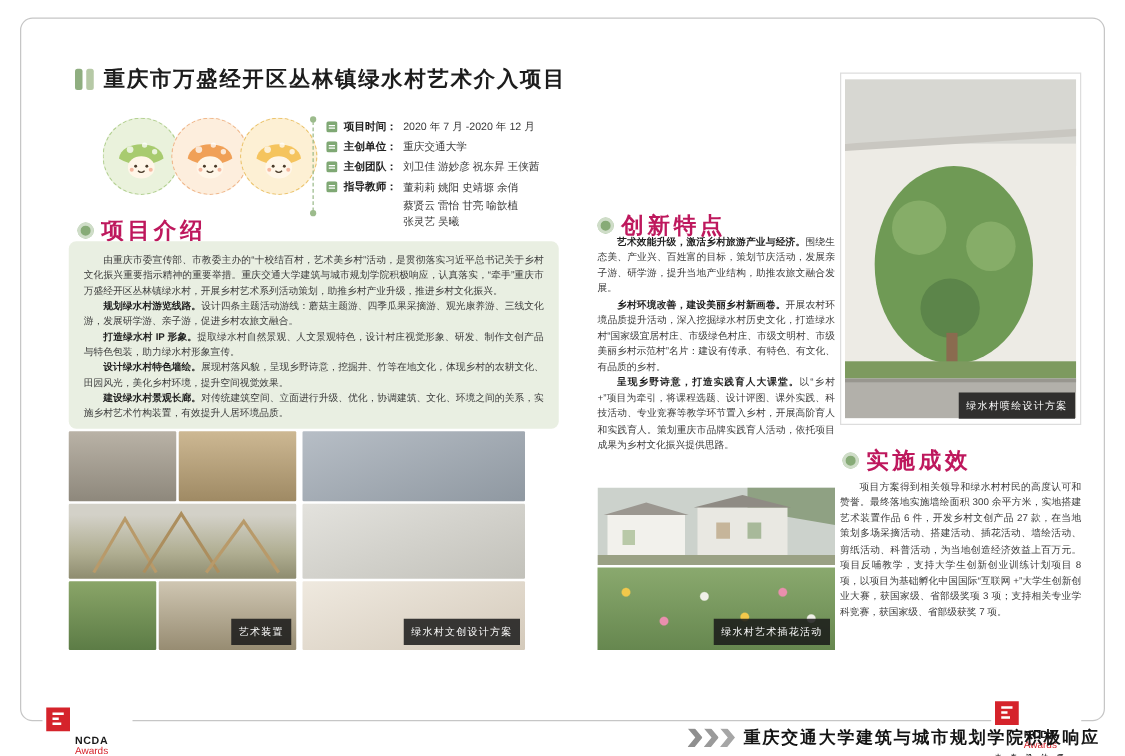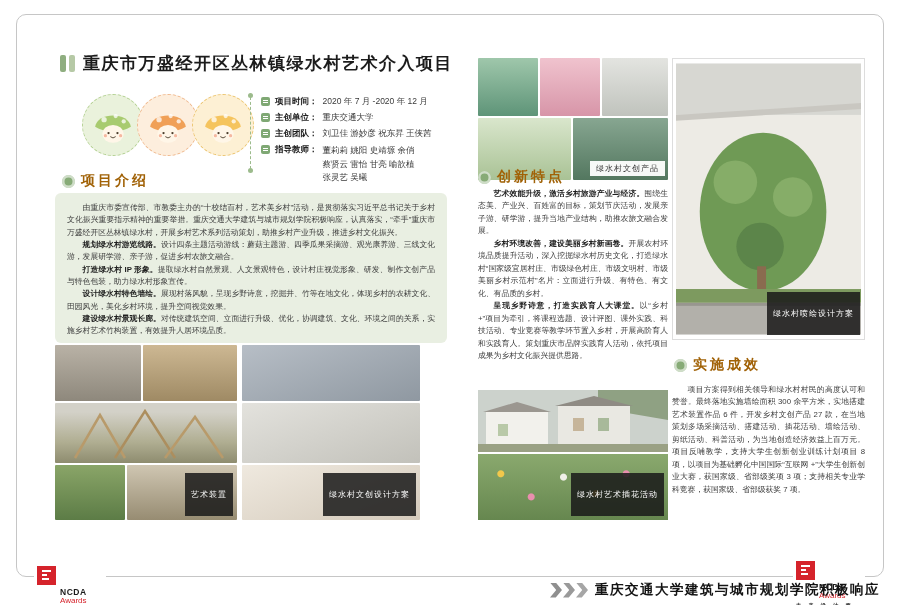--- a/index.html
+++ b/index.html
@@ -35,39 +35,39 @@
             background-image:linear-gradient(#fff,#fff),linear-gradient(#fff,#fff);
             background-size:5px 1px,5px 1px; background-position:2px 3px,2px 5px; background-repeat:no-repeat; }
   .f-label { font-weight:bold; color:#222; flex:none; }
   .f-val { color:#3a3a3a; }
   .multiline { white-space:pre-line; line-height:1.6; }
 
   
   .sec { position:absolute; display:flex; align-items:center; gap:6px; }
   .sec-icon { width:13px; height:13px; border-radius:50%; background:#87ab77;
               box-shadow:inset 0 0 0 2.5px rgba(255,255,255,.6); }
-  .sec-title { font-size:14px; font-weight:bold; color:#a16207; letter-spacing:3px; }
+  .sec-title { font-size:18px; font-weight:bold; color:#be185d; letter-spacing:3px; }
 
   
   .intro-box { position:absolute; left:55px; top:193px; width:392px; height:150px;
                background:#e9efe2; border-radius:6px; padding:9px 12px; }
   .para { font-size:7.8px; line-height:1.58; color:#3c3c3c; text-align:justify; text-indent:2em; }
   .para b { color:#1f1f1f; }
   .col-para { font-size:7.8px; line-height:1.6; color:#3c3c3c; text-align:justify; text-indent:2em; }
   .col-para b { color:#1f1f1f; }
 
   
   .ph { position:absolute; border-radius:1px; }
   .groupA { position:absolute; left:55px; top:345px; width:182px; height:175px; }
   .groupB { position:absolute; left:242px; top:345px; width:178px; height:175px;
             display:grid; grid-template-columns:repeat(1,1fr); grid-template-rows:56px 60px 55px; gap:2px; }
   .groupB div { border-radius:1px; }
   .gridC { position:absolute; left:478px; top:58px; width:190px; height:122px; }
   .cap-dark { position:absolute; right:4px; bottom:4px; background:rgba(25,25,25,.85); color:#fff;
-              font-size:8px; padding:16px 6px; letter-spacing:1px; z-index:3; }
+              font-size:8px; padding:5px 6px; letter-spacing:1px; z-index:3; }
   .cap-light { position:absolute; right:3px; bottom:4px; background:rgba(255,255,255,.95); color:#333;
                font-size:8px; padding:2px 6px; letter-spacing:1px; z-index:3; }
 
   .phA1 { left:0; top:0; width:86px; height:56px; background:linear-gradient(180deg,#b9b2a6,#8e887c); }
   .phA2 { left:88px; top:0; width:94px; height:56px; background:linear-gradient(180deg,#cdb893,#9f8a64); }
   .phA3 { left:0; top:58px; width:182px; height:60px;
           background:linear-gradient(180deg,#d3d1c8 15%,#b0ae92 65%,#8e8c6f); }
   .phA4 { left:0; top:120px; width:70px; height:55px; background:linear-gradient(180deg,#8aa568,#5c7c46); }
   .phA5 { left:72px; top:120px; width:110px; height:55px; background:linear-gradient(180deg,#cfc6b2,#978c72); }
 
@@ -248,28 +248,20 @@
     <div class="phB3"></div>
     <div class="phB4"></div>
     <div class="phB5"></div>
     <div class="phB6"></div>
     <div class="phB7"></div>
     <div class="phB8"></div>
     <div class="phB9"></div>
     <span class="cap-dark">绿水村文创设计方案</span>
   </div>
 
-  <div class="gridC">
-    <div class="ph phC1"></div>
-    <div class="ph phC2"></div>
-    <div class="ph phC3"></div>
-    <div class="ph phC4"></div>
-    <div class="ph phC5"></div>
-    <span class="cap-light">绿水村文创产品</span>
-  </div>
 
   <div class="mural">
     <svg viewBox="0 0 187 274">
       <rect width="187" height="70" fill="#d7d7d2"></rect>
       <rect y="52" width="187" height="182" fill="#edebe5"></rect>
       <path d="M0 52 L187 40 L187 46 L0 58 Z" fill="#c9c7c1"></path>
       <ellipse cx="88" cy="150" rx="64" ry="80" fill="#6f9a55"></ellipse>
       <circle cx="60" cy="120" r="22" fill="#86ad68"></circle>
       <circle cx="118" cy="135" r="20" fill="#86ad68"></circle>
       <circle cx="85" cy="185" r="24" fill="#5c854a"></circle>
@@ -281,21 +273,21 @@
     <span class="cap-dark">绿水村喷绘设计方案</span>
   </div>
 
   <div class="sec" style="left:478px; top:168px;">
     <span class="sec-icon"></span>
     <span class="sec-title">创新特点</span>
   </div>
 
   <div style="position:absolute; left:478px; top:188px; width:190px;">
     <p class="col-para"><b>艺术效能升级，激活乡村旅游产业与经济。</b><span>围绕生态美、产业兴、百姓富的目标，策划节庆活动，发展亲子游、研学游，提升当地产业结构，助推农旅文融合发展。</span></p>
-    <p class="col-para"><b>乡村环境改善，建设美丽乡村新画卷。</b><span>开展农村环境品质提升活动，深入挖掘绿水村历史文化，打造绿水村“国家级宜居村庄、市级绿色村庄、市级文明村、市级美丽乡村示范村”名片：立面进行升级、有特色、有文化、有品质的乡村。</span></p>
+    <p class="col-para"><b>乡村环境改善，建设美丽乡村新画卷。</b><span>开展农村环境品质提升活动，深入挖掘绿水村历史文化，打造绿水村“国家级宜居村庄、市级绿色村庄、市级文明村、市级美丽乡村示范村”名片：建设有传承、有特色、有文化、有品质的乡村。</span></p>
     <p class="col-para"><b>呈现乡野诗意，打造实践育人大课堂。</b><span>以“乡村 +”项目为牵引，将课程选题、设计评图、课外实践、科技活动、专业竞赛等教学环节置入乡村，开展高阶育人和实践育人。策划重庆市品牌实践育人活动，依托项目成果为乡村文化振兴提供思路。</span></p>
   </div>
 
   <div class="phE1">
     <svg viewBox="0 0 190 62">
       <rect width="190" height="62" fill="#ccd2cc"></rect>
       <polygon points="120,0 190,0 190,30 120,18" fill="#8fa183"></polygon>
       <rect x="8" y="22" width="62" height="34" fill="#f2f1ec"></rect>
       <polygon points="5,22 39,12 73,22" fill="#9b9790"></polygon>
       <rect x="80" y="16" width="72" height="40" fill="#e9e8e2"></rect>

